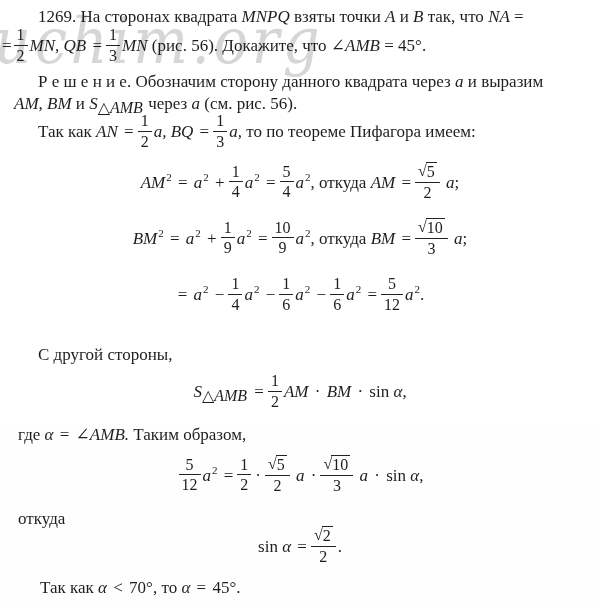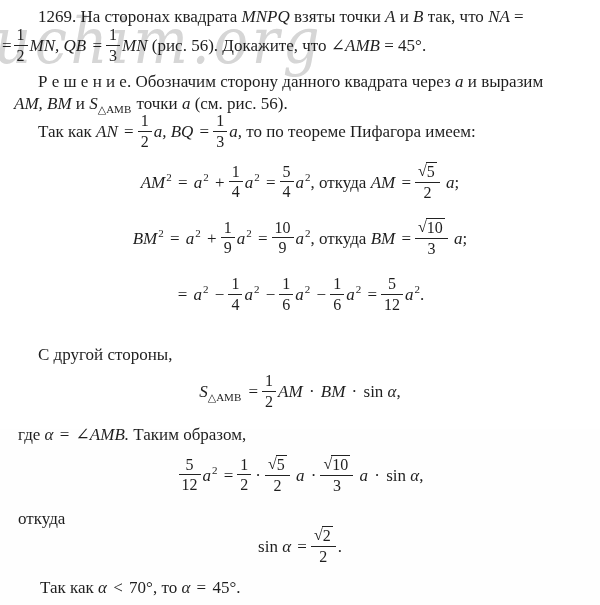--- a/index.html
+++ b/index.html
@@ -19,21 +19,21 @@
   .line{
     position:absolute;left:0;width:600px;z-index:1;
     font-size:17px;white-space:nowrap;line-height:1.25;
   }
   .c{text-align:center;}
   .rm{font-style:normal;}
   .it{font-style:italic;}
   .bnum{font-weight:400;font-style:normal;}
   .op{margin:0 2px;}
   sup.sp{font-size:11px;font-style:normal;line-height:0;vertical-align:7px;margin-left:1px;}
-  sub.sb{font-size:11px;line-height:0;vertical-align:-4px;margin-right:1px;}
+  sub.sb{font-size:16px;font-style:italic;line-height:0;vertical-align:-4px;margin-right:1px;}
   .fr{
     display:inline-block;vertical-align:middle;text-align:center;
     line-height:1.12;font-size:16px;margin:0 2px;position:relative;top:-2px;
   }
   .fr .n{display:block;padding:0 3px 1px;}
   .fr .d{display:block;border-top:1px solid #222;padding:1px 3px 0;}
   .sq{white-space:nowrap;}
   .sq .sg{display:inline-block;transform:translateY(-1px);}
   .sq .bd{display:inline-block;border-top:1px solid #222;padding:0 2px 0 1px;margin-left:-1px;}
 </style>
@@ -72,21 +72,21 @@
     <span class="rm">Обозначим сторону данного квадрата через</span>
     <span class="it">a</span>
     <span class="rm">и выразим</span>
   </div>
 
   <div class="line" style="top:93px;padding-left:14px;">
     <span class="it">AM,</span>
     <span class="it">BM</span>
     <span class="rm">и</span>
     <span class="it">S</span><sub class="sb">△AMB</sub>
-    <span class="rm">точки</span>
+    <span class="rm">через</span>
     <span class="it">a</span>
     <span class="rm">(см. рис. 56).</span>
   </div>
 
   <div class="line" style="top:114px;padding-left:38px;">
     <span class="rm">Так как</span>
     <span class="it">AN</span>
     <span class="rm op">=</span><span class="fr"><span class="n">1</span><span class="d">2</span></span><span class="it">a,</span>
     <span class="it">BQ</span>
     <span class="rm op">=</span><span class="fr"><span class="n">1</span><span class="d">3</span></span><span class="it">a,</span>

